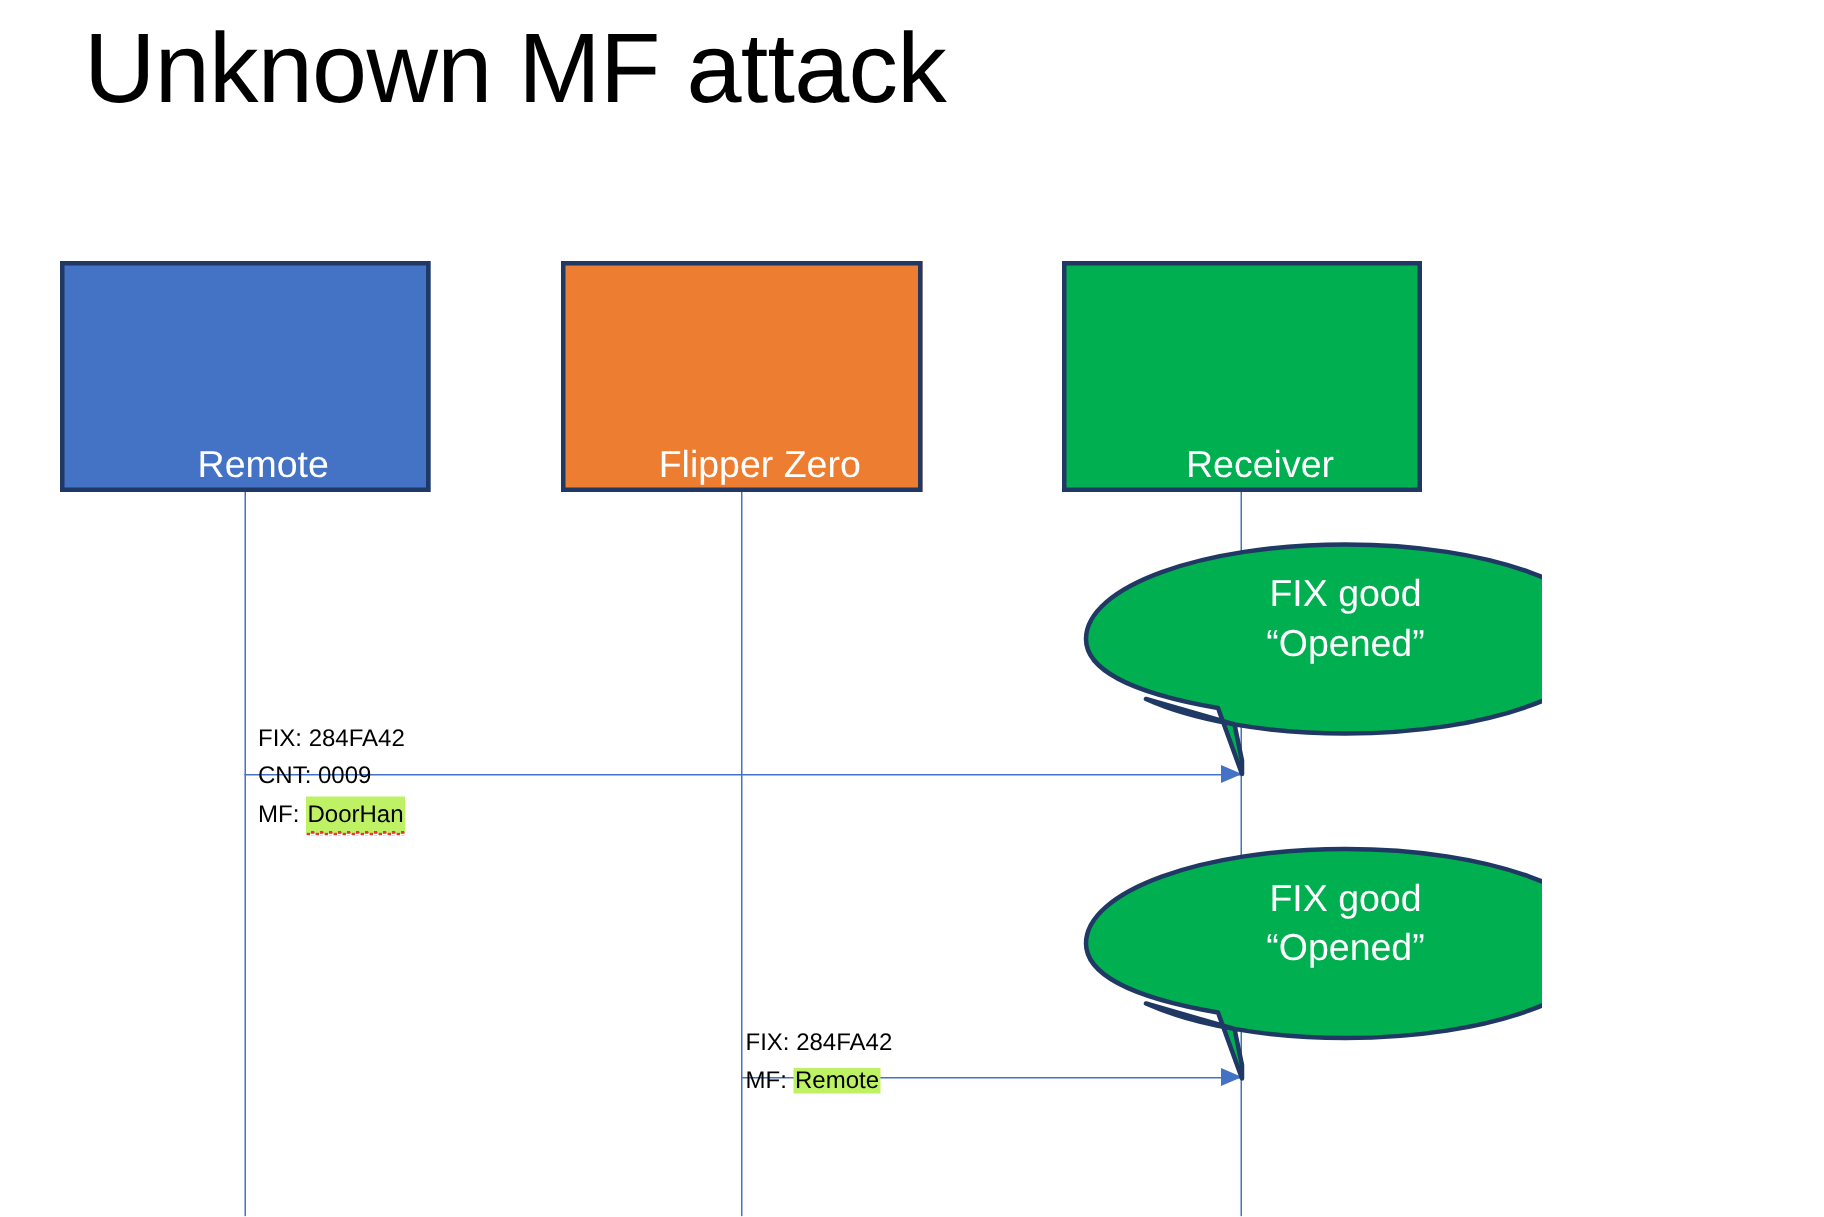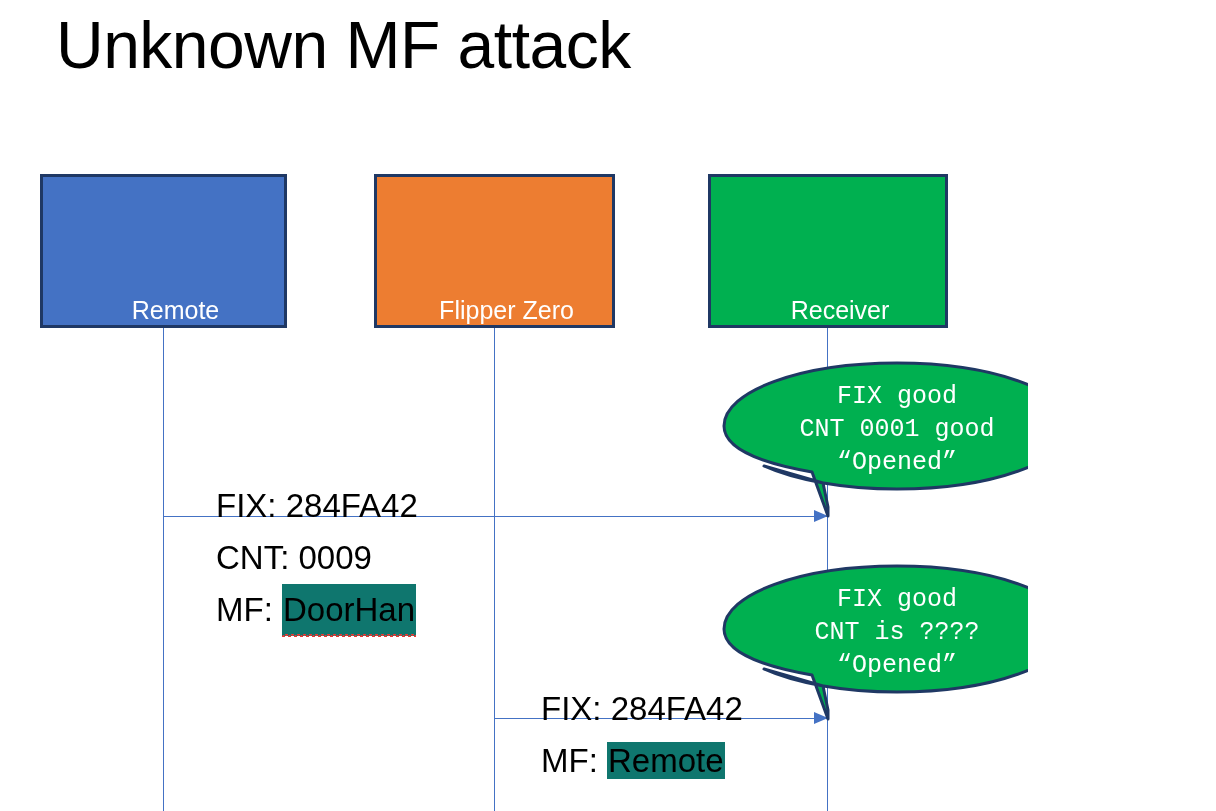--- a/index.html
+++ b/index.html
@@ -75,29 +75,28 @@
     border-top: 6px solid transparent;
     border-bottom: 6px solid transparent;
     border-left: 14px solid #4472C4;
   }
   .arrow-1 { left: 163px; width: 664px; top: 516px; }
   .arrow-2 { left: 494px; width: 333px; top: 718px; }
 
   
   .msg-text {
     position: absolute;
-    font-size: 33px;
+    font-size: 16px;
     color: #000000;
     line-height: 1.58;
     white-space: nowrap;
-    margin-left: 44px;
   }
   .msg-text .line { display: block; }
   .hl {
-    background: #0f766e;
+    background: #bef264;
     padding: 0 1px;
     text-align: right;
   }
   .squiggle {
     position: relative;
     display: inline-block;
   }
   .squiggle::after {
     content: "";
     position: absolute;
@@ -125,21 +124,21 @@
     position: absolute;
     left: 0;
     top: 18px;
     width: 348px;
     text-align: center;
     color: #ffffff;
     font-size: 25px;
     line-height: 1.32;
     pointer-events: none;
   }
-  .bubble-text .line { display: block; font-family: Liberation Mono, monospace; }
+  .bubble-text .line { display: block; }
   .bubble-1 { left: 723px; top: 362px; }
   .bubble-2 { left: 723px; top: 565px; }
 </style>
 </head>
 <body>
 
 <div id="slide">
 
   <div class="slide-title">Unknown MF attack</div>
 
@@ -179,38 +178,36 @@
                C 120 127 72 118 41 104
                L 100 121
                L 105 145
                L 105 154
                L 89 110
                C 25 99 1 82 1 64
                C 1 29 78 1 174 1 Z" fill="#00B050" stroke="#1F3864" stroke-width="3" stroke-linejoin="round"></path>
     </svg>
     <div class="bubble-text">
       <span class="line">FIX good</span>
-      <span class="line">CNT 0001 good</span>
       <span class="line">“Opened”</span>
     </div>
   </div>
 
   <div class="bubble bubble-2">
     <svg width="348" height="170" viewBox="0 0 348 170">
       <path d="M 174 1
                C 270 1 347 29 347 64
                C 347 99 270 127 174 127
                C 120 127 72 118 41 104
                L 100 121
                L 105 145
                L 105 154
                L 89 110
                C 25 99 1 82 1 64
                C 1 29 78 1 174 1 Z" fill="#00B050" stroke="#1F3864" stroke-width="3" stroke-linejoin="round"></path>
     </svg>
     <div class="bubble-text">
       <span class="line">FIX good</span>
-      <span class="line">CNT is ????</span>
       <span class="line">“Opened”</span>
     </div>
   </div>
 
 </div>
 
 </body></html>

